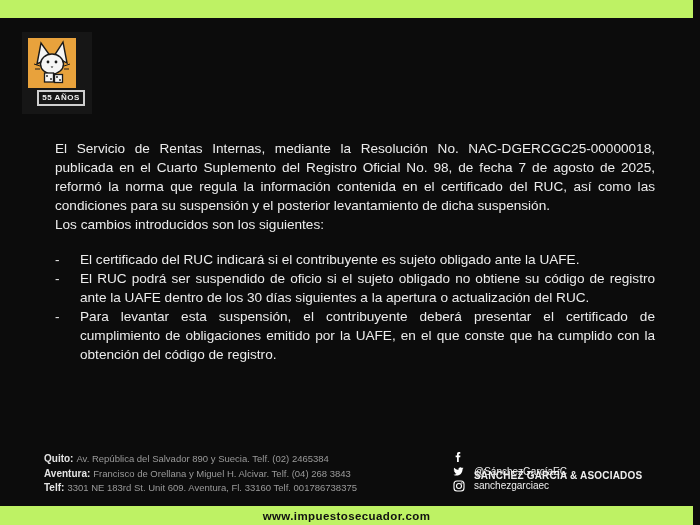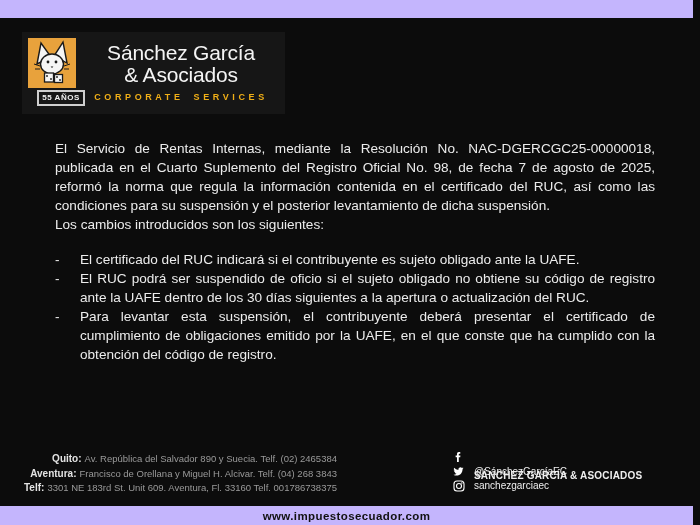--- a/index.html
+++ b/index.html
@@ -1,21 +1,21 @@
 <!DOCTYPE html>
 <html><head>
 <meta charset="utf-8">
 <style>
   html,body{margin:0;padding:0;background:#333;}
   .page{
     position:relative;width:700px;height:525px;margin:0 auto;
     background:#0c0c0c;overflow:hidden;
     font-family:"Liberation Sans", sans-serif;
   }
-  .accent-bar{position:absolute;left:0;right:7px;background:#c4b5fd;}
+  .accent-bar{position:absolute;left:0;right:7px;background:#bef264;}
   .accent-bar.top{top:0;height:18px;}
   .accent-bar.bottom{bottom:0;height:19px;text-align:center;}
   .website{
     display:inline-block;color:#111;font-weight:bold;font-size:11.5px;
     line-height:19px;letter-spacing:.4px;text-decoration:none;cursor:pointer;
   }
   
   .header{
     position:absolute;left:22px;top:32px;display:flex;align-items:flex-start;
     gap:13px;padding:6px 14px 8px 6px;background:rgba(255,255,255,0.045);
@@ -39,22 +39,22 @@
     color:#ececec;font-size:13.6px;line-height:19px;
   }
   .para{margin:0;text-align:justify;text-align-last:left;}
   .changes-intro{text-align:left;}
   .bullets{margin-top:16px;}
   .bullet-row{display:flex;}
   .bullet-dash{width:25px;flex:0 0 25px;}
   .bullet-text{flex:1;text-align:justify;text-align-last:left;}
   
   .offices{
-    position:absolute;left:24px;top:452px;color:#9a9a9a;
-    font-size:9.5px;line-height:14.5px;text-align:right;
+    position:absolute;left:44px;top:452px;color:#9a9a9a;
+    font-size:9.5px;line-height:14.5px;
   }
   .office-city{color:#e3e3e3;font-weight:bold;font-size:10px;margin-right:3px;}
   .social{position:absolute;left:452px;top:450px;}
   .social-row{display:flex;align-items:center;height:14.5px;cursor:pointer;}
   .social-icon{width:13px;height:12px;flex:0 0 13px;margin-right:9px;display:flex;align-items:center;justify-content:center;}
   .social-handle{color:#efefef;font-size:10px;line-height:12px;}
   .social-row.first .social-handle{font-weight:bold;letter-spacing:.2px;margin-top:37px;}
 </style>
 </head>
 <body>
@@ -75,25 +75,20 @@
         <path d="M22.6 28.5 L24 30 L25.4 28.5 Z" fill="#1a1a1a"></path>
         <path d="M12 28 L6 26 M12 31 L7 31 M36 28 L42 26 M36 31 L41 31" stroke="#1a1a1a" stroke-width="1"></path>
         <rect x="16.5" y="35" width="9" height="9" fill="#f5f5f5" stroke="#1a1a1a" stroke-width="1.3"></rect>
         <rect x="26.5" y="36.5" width="8" height="8" fill="#f5f5f5" stroke="#1a1a1a" stroke-width="1.3"></rect>
         <circle cx="19" cy="38" r="0.9" fill="#1a1a1a"></circle>
         <circle cx="23" cy="41" r="0.9" fill="#1a1a1a"></circle>
         <circle cx="29" cy="39" r="0.9" fill="#1a1a1a"></circle>
         <circle cx="32" cy="42" r="0.9" fill="#1a1a1a"></circle>
       </svg>
       <div class="badge">55 AÑOS</div>
-    </div>
-    <div class="brand-block">
-      <div class="brand-line">Sánchez García</div>
-      <div class="brand-line">&amp; Asociados</div>
-      <div class="tagline">CORPORATE SERVICES</div>
     </div>
   </div>
 
   <div class="main">
     <p class="para">El Servicio de Rentas Internas, mediante la Resolución No. NAC-DGERCGC25-00000018, publicada en el Cuarto Suplemento del Registro Oficial No. 98, de fecha 7 de agosto de 2025, reformó la norma que regula la información contenida en el certificado del RUC, así como las condiciones para su suspensión y el posterior levantamiento de dicha suspensión.</p>
     <p class="para changes-intro">Los cambios introducidos son los siguientes:</p>
     <div class="bullets">
       <div class="bullet-row">
         <span class="bullet-dash">-</span>
         <span class="bullet-text">El certificado del RUC indicará si el contribuyente es sujeto obligado ante la UAFE.</span>

